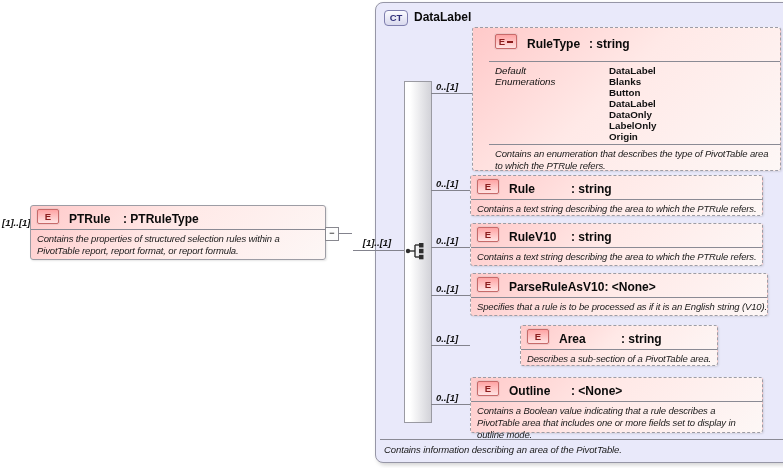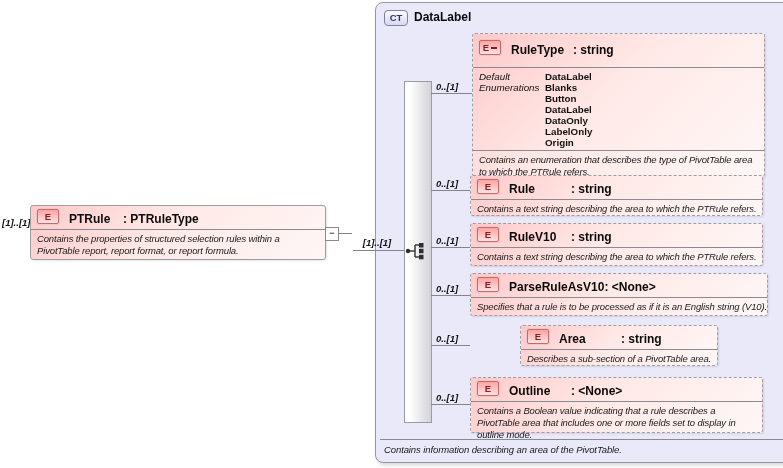--- a/index.html
+++ b/index.html
@@ -32,21 +32,21 @@
   .e-icon{display:inline-block;vertical-align:top;width:20px;height:13px;border:1px solid #c76a6a;
           border-radius:2px;background:linear-gradient(180deg,#ffa3a3,#ffe3e3);
           box-shadow:0 0 0 1px #efc6c6;font:bold 9.5px/13px "Liberation Sans",sans-serif;
           color:#8a1c1c;text-align:center;margin-right:10px;}
   .e-icon .dash{display:inline-block;width:6px;height:2px;background:#8a1c1c;vertical-align:2px;margin-left:2px;}
   .el-name{display:inline-block;min-width:62px;font:bold 12px "Liberation Sans",sans-serif;color:#0a0a0a;}
   .el-type{font:bold 12px "Liberation Sans",sans-serif;color:#0a0a0a;}
   .desc{padding:3px 6px;font:italic 9.5px/12px "Liberation Sans",sans-serif;color:#1a1a1a;letter-spacing:-0.15px;}
   .nowrap{white-space:nowrap;}
   .attrs{padding:3px 6px 2px 6px;border-bottom:1px solid #8a8a94;}
-  .attr-row{display:flex;line-height:11px;}
+  .attr-row{display:flex;line-height:11px;gap:48px;}
   .attr-label{width:66px;font:italic 9.8px/11px "Liberation Sans",sans-serif;color:#111;flex:none;}
   .attr-value{font:bold 9.8px/11px "Liberation Sans",sans-serif;color:#111;}
   
   .root-name{display:inline-block;min-width:54px;font:bold 12px "Liberation Sans",sans-serif;color:#0a0a0a;}
   .collapse{position:absolute;left:325px;top:227px;width:12px;height:12px;background:#fdfdfd;
             border:1px solid #88888f;font:bold 9px/11px "Liberation Sans",sans-serif;color:#444;
             text-align:center;cursor:pointer;}
 </style>
 </head>
 <body>
@@ -94,21 +94,21 @@
   <div class="hline" style="left:431px;top:345px;width:39px;"></div>
   <div class="hline" style="left:431px;top:404px;width:39px;"></div>
 
   <div class="card right" style="left:427px;top:81px;width:40px;">0..[1]</div>
   <div class="card right" style="left:427px;top:178px;width:40px;">0..[1]</div>
   <div class="card right" style="left:427px;top:235px;width:40px;">0..[1]</div>
   <div class="card right" style="left:427px;top:283px;width:40px;">0..[1]</div>
   <div class="card right" style="left:427px;top:333px;width:40px;">0..[1]</div>
   <div class="card right" style="left:427px;top:392px;width:40px;">0..[1]</div>
 
-  <div class="el" style="left:472px;top:33px;width:291px;height:142px;">
+  <div class="el" style="left:472px;top:27px;width:291px;height:142px;padding-left:16px;">
     <div class="el-head tall">
       <span class="e-icon"><span>E</span><span class="dash"></span></span><span class="el-name">RuleType</span><span class="el-type">: string</span>
     </div>
     <div class="attrs">
       <div class="attr-row">
           <span class="attr-label">Default</span>
           <span class="attr-value">DataLabel</span>
         </div>
       <div class="attr-row">
           <span class="attr-label">Enumerations</span>

